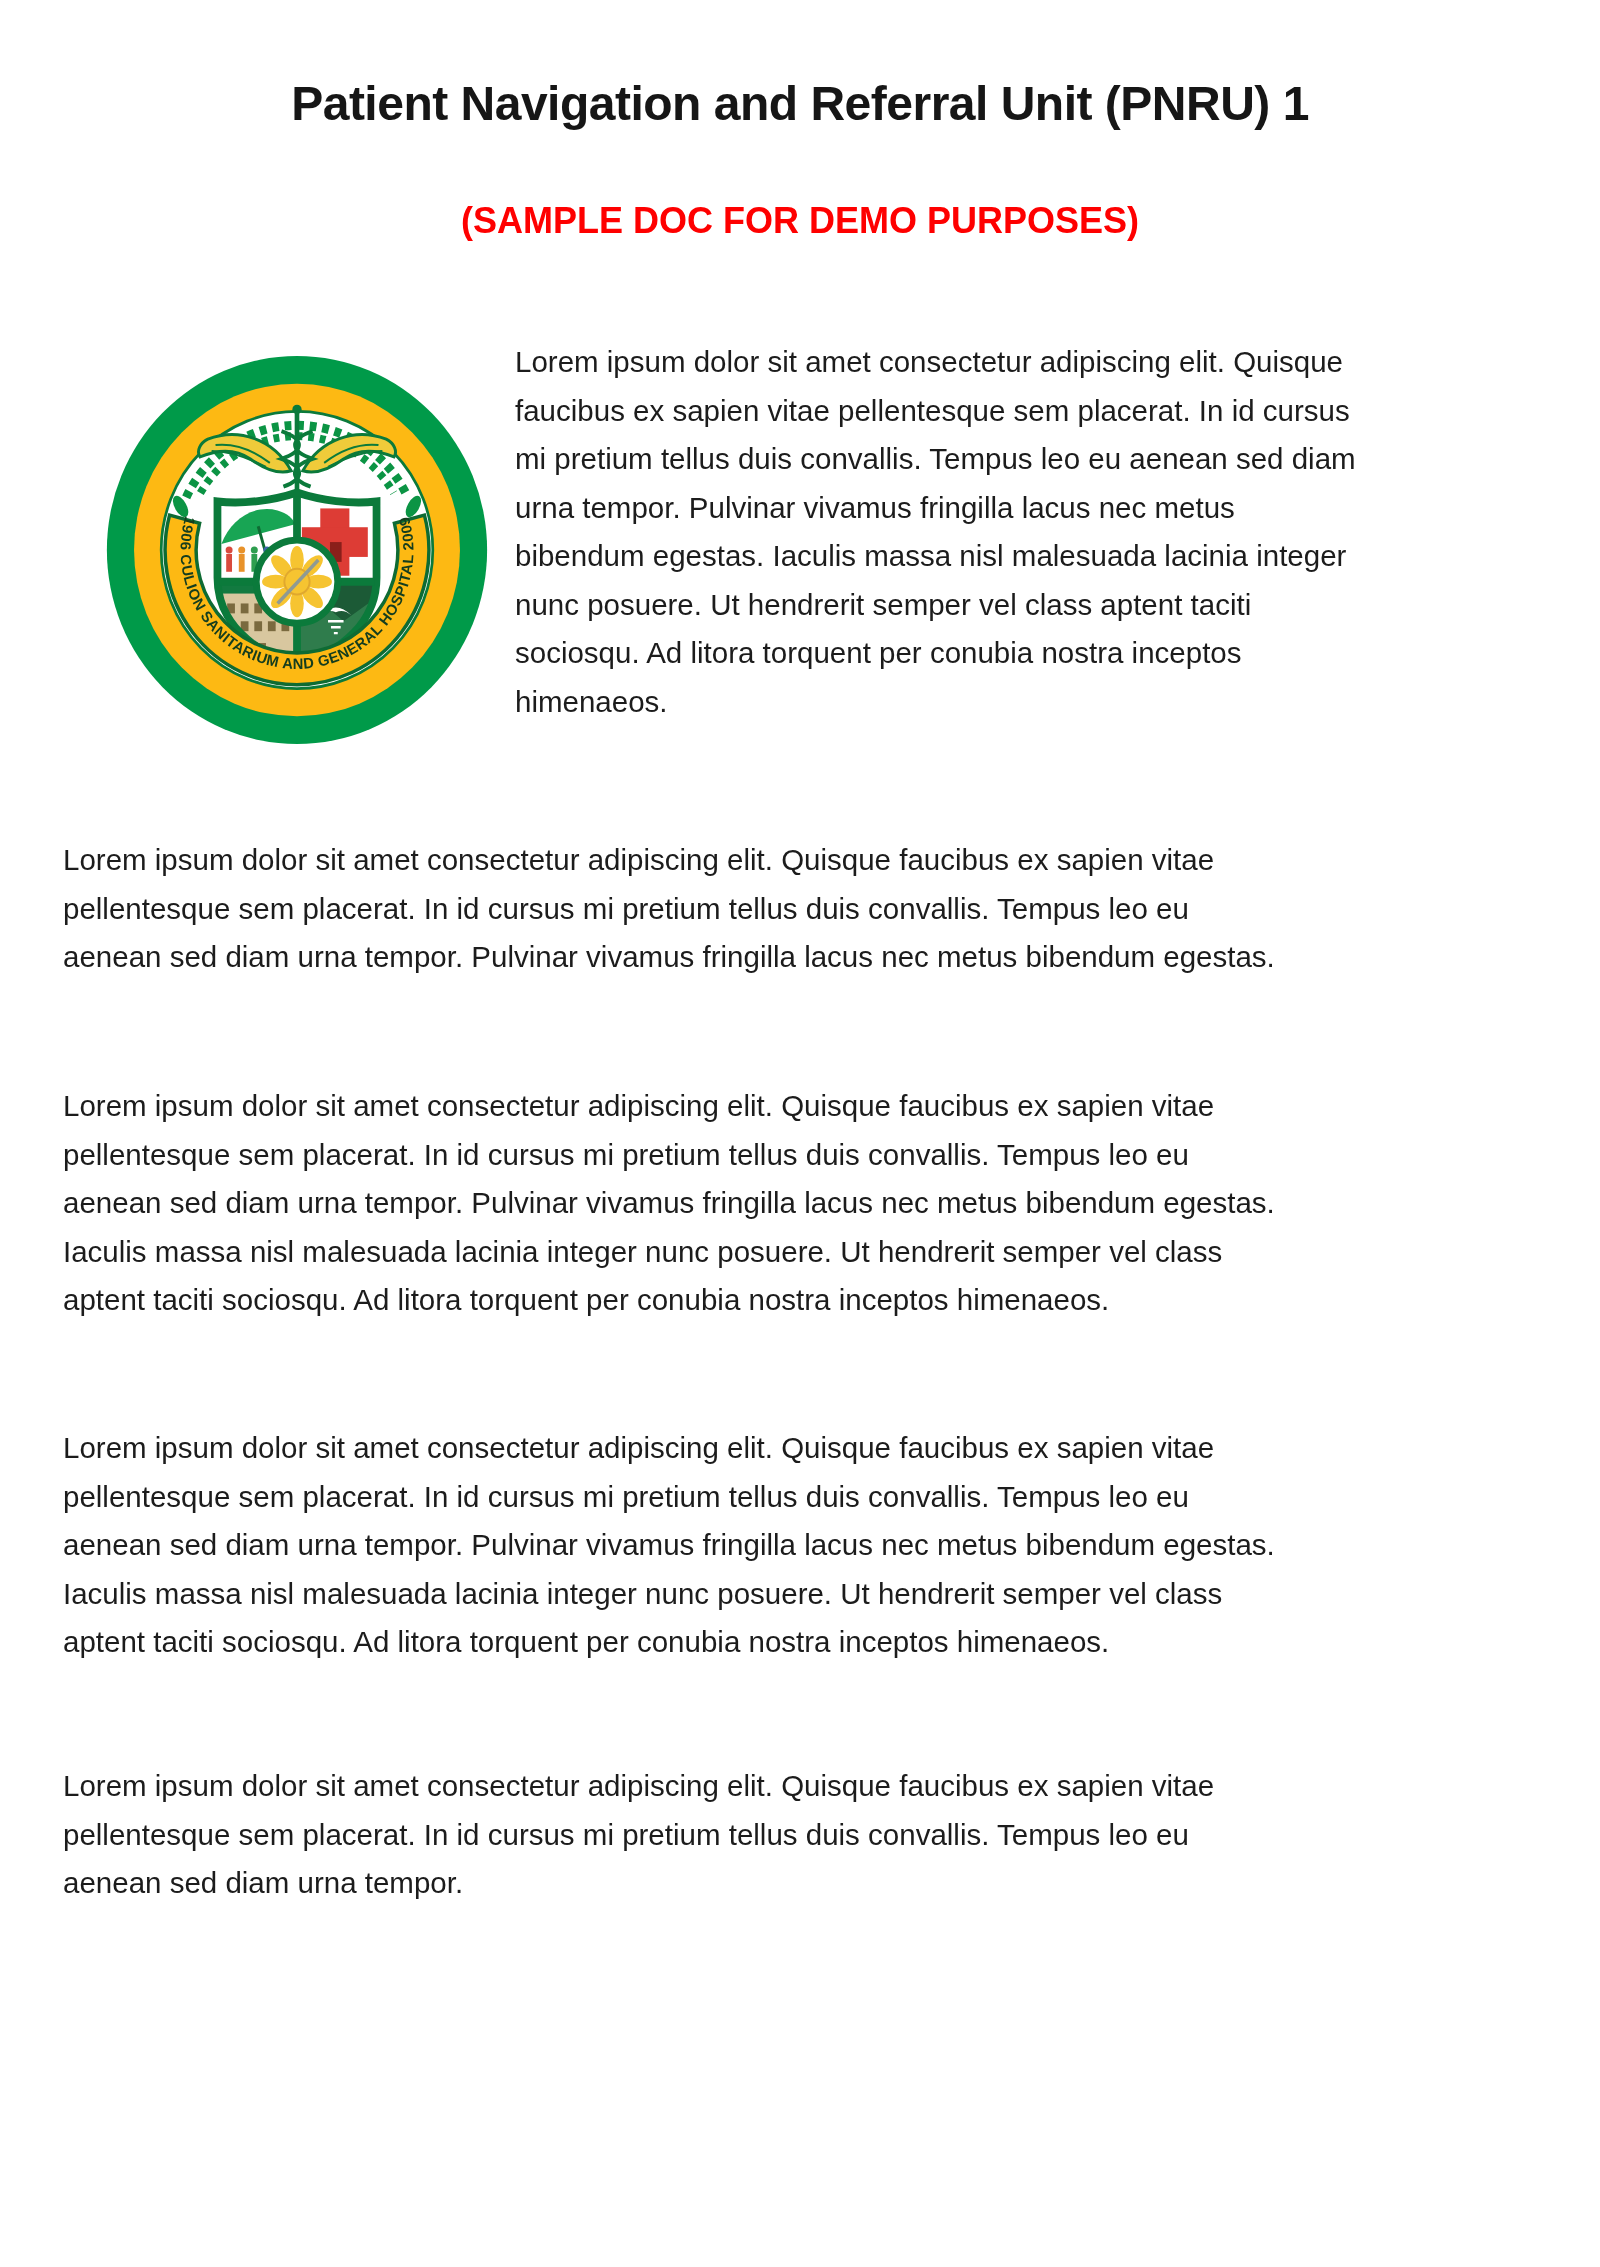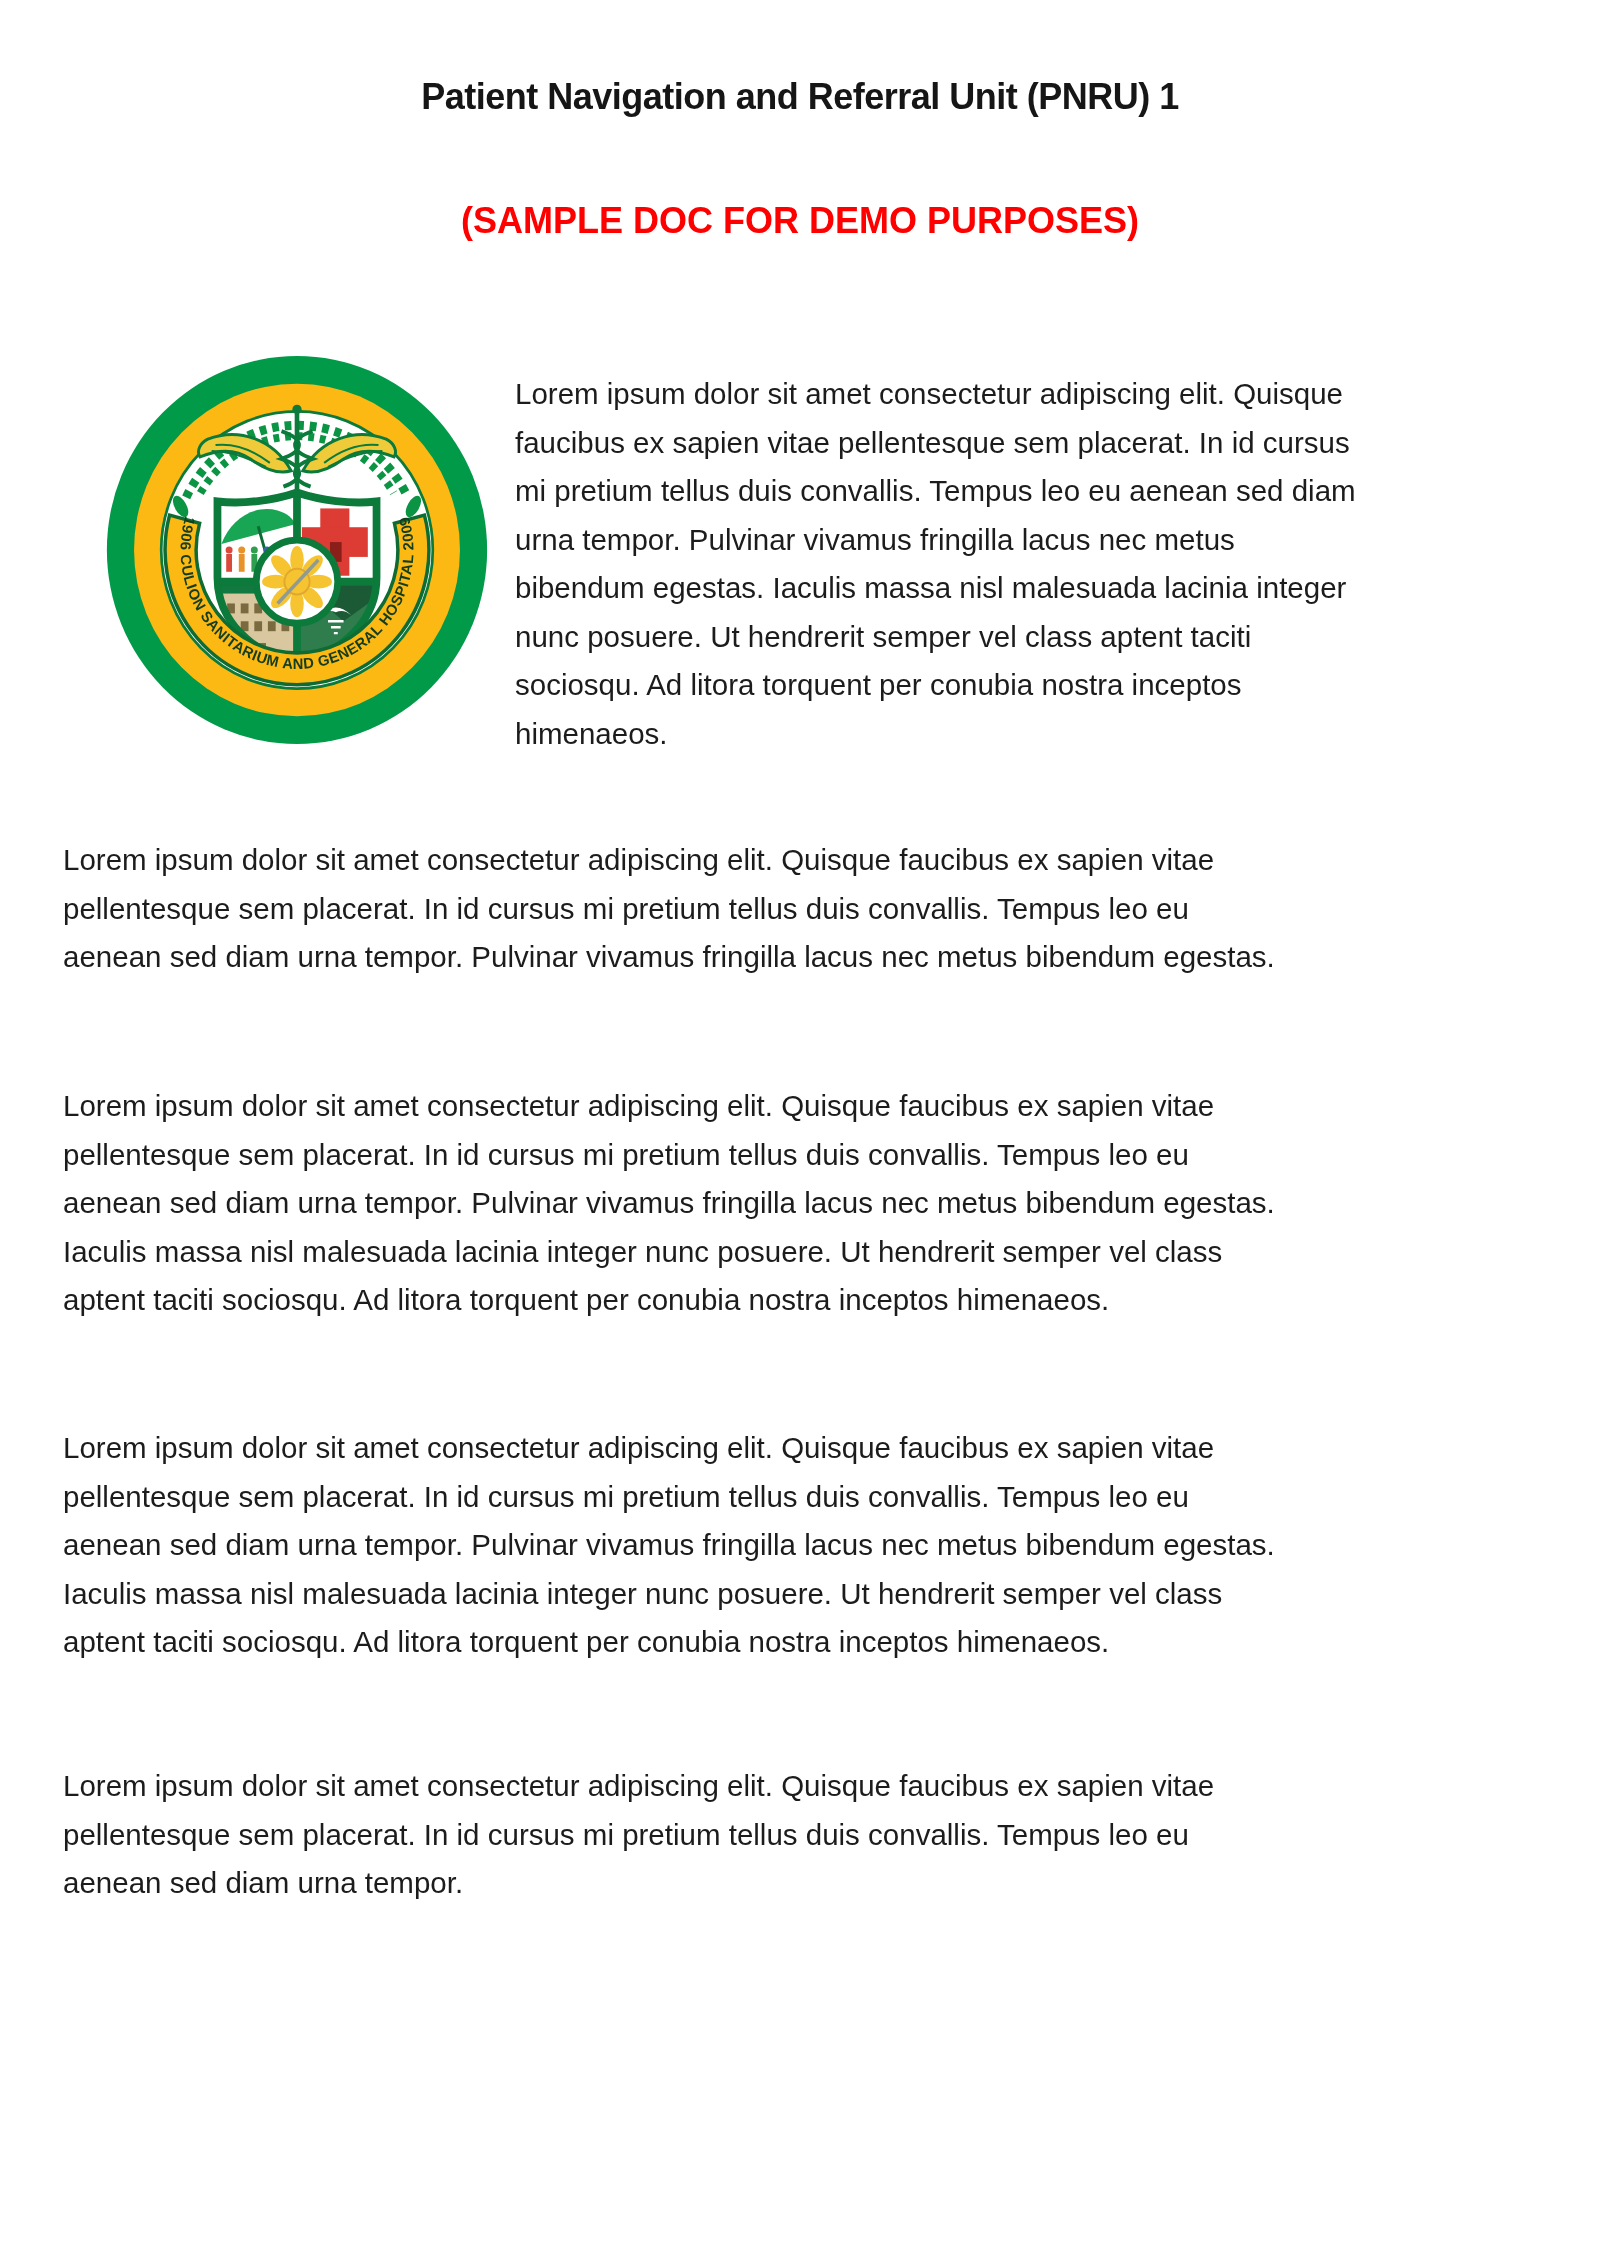--- a/index.html
+++ b/index.html
@@ -15,21 +15,21 @@
     font-family: "Liberation Sans", "DejaVu Sans", sans-serif;
     color: #1c1c1c;
     overflow: hidden;
   }
   .doc-title {
     position: absolute;
     top: 76px;
     left: 0;
     width: 100%;
     text-align: center;
-    font-size: 36px;
+    font-size: 48px;
     font-weight: bold;
     color: #161616;
     letter-spacing: -0.5px;
   }
   .doc-subtitle {
     position: absolute;
     top: 200px;
     left: 0;
     width: 100%;
     text-align: center;
@@ -49,21 +49,20 @@
     position: absolute;
     white-space: pre-line;
     font-size: 29.5px;
     line-height: 48.5px;
     color: #1c1c1c;
   }
   .para-intro {
     left: 515px;
     top: 338px;
     width: 980px;
-    margin-top: 32px;
   }
   .para-2 { left: 63px; top: 836px;  width: 1500px; }
   .para-3 { left: 63px; top: 1082px; width: 1500px; }
   .para-4 { left: 63px; top: 1424px; width: 1500px; }
   .para-5 { left: 63px; top: 1762px; width: 1500px; }
 </style>
 </head>
 <body>
 
 <div class="page">

